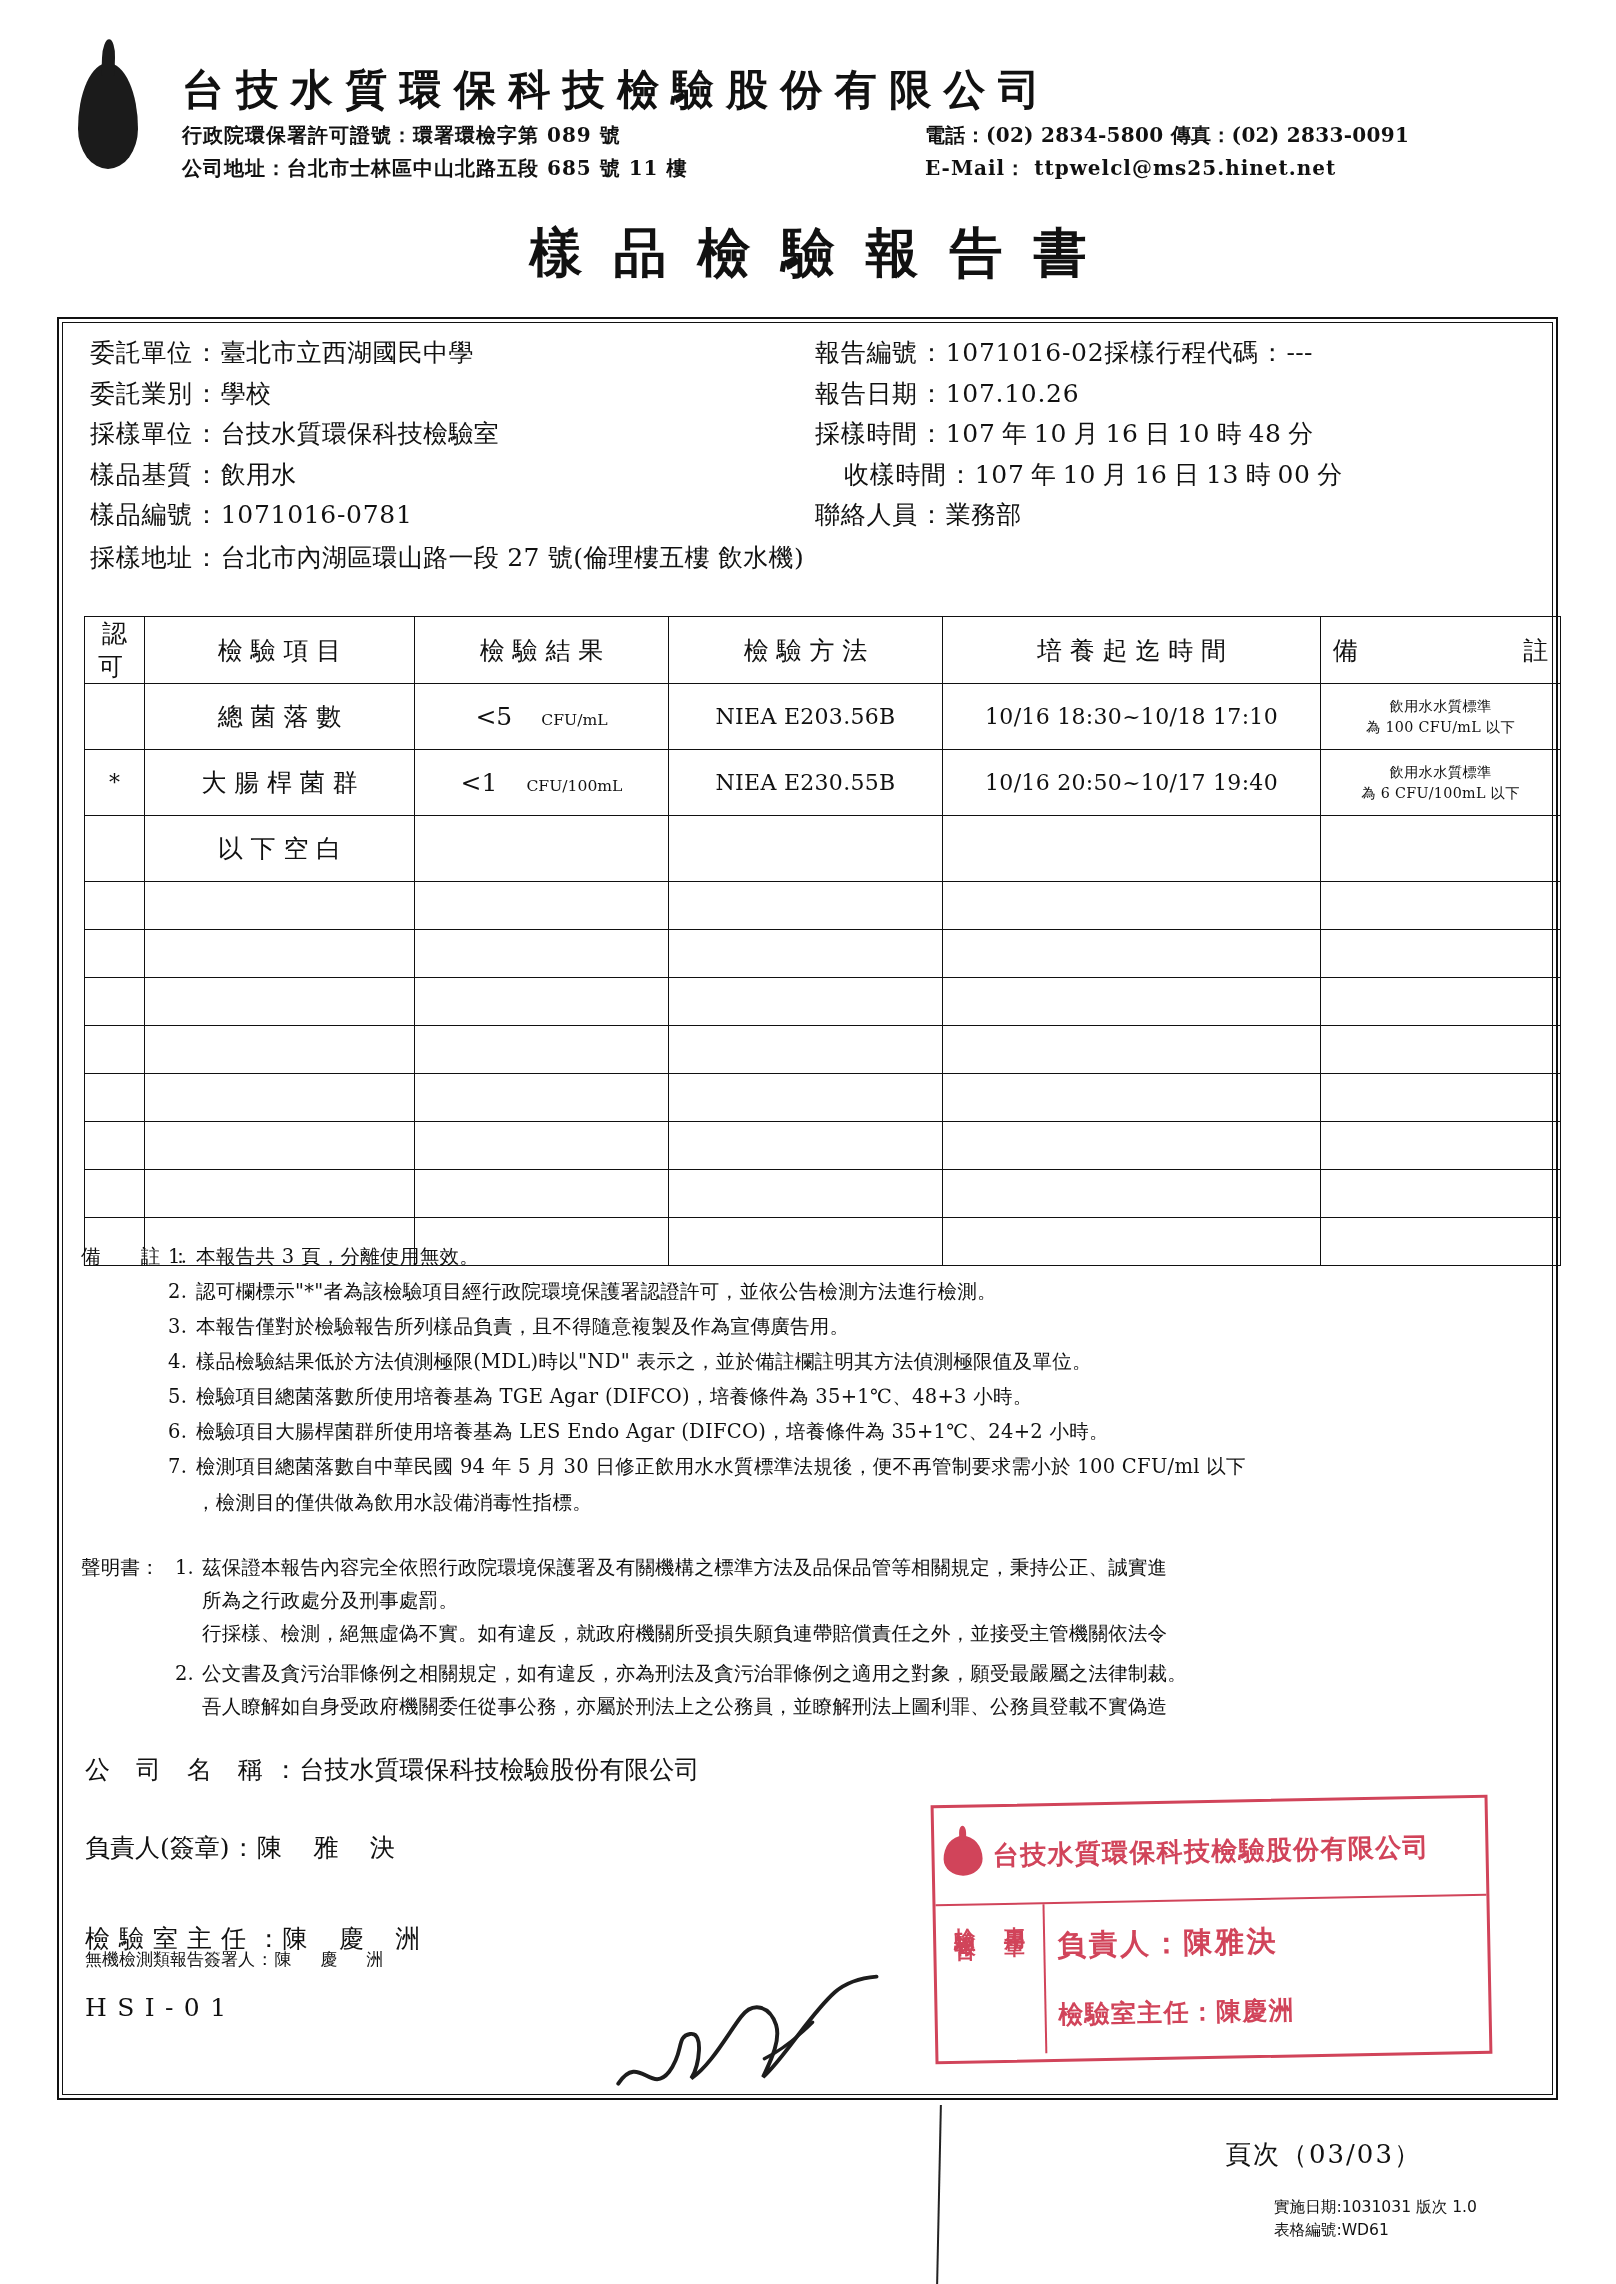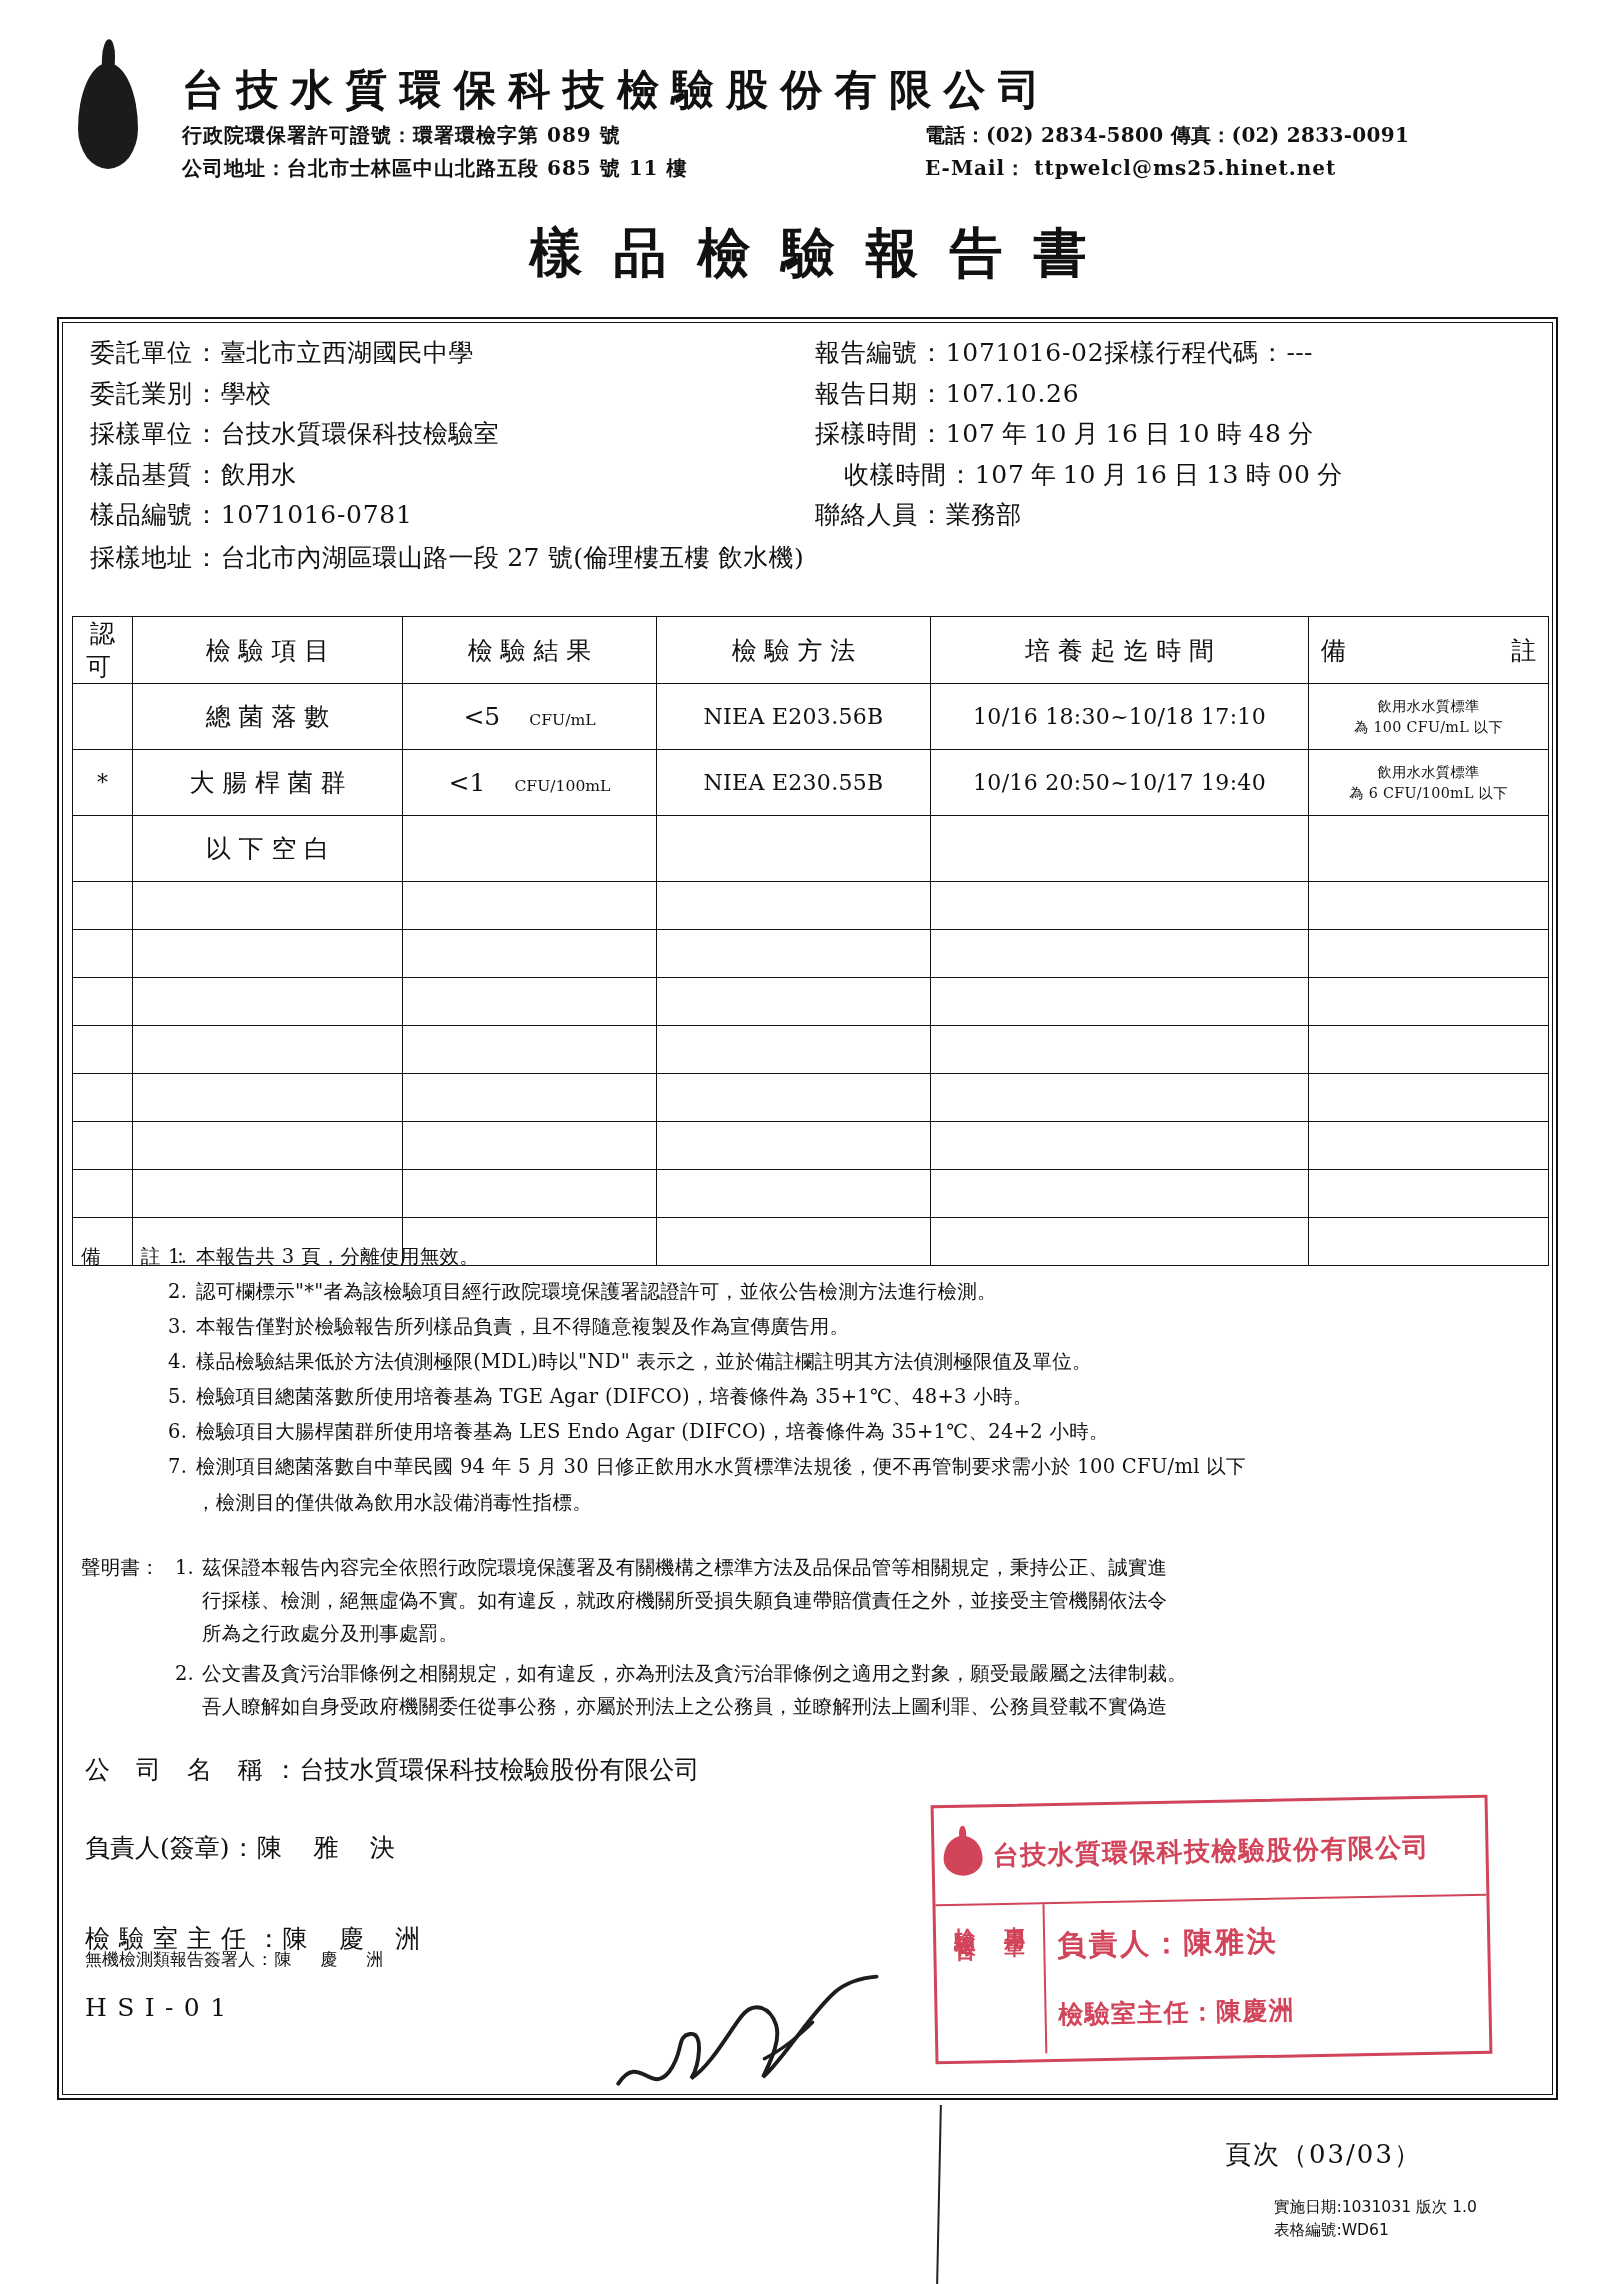--- a/index.html
+++ b/index.html
@@ -70,21 +70,21 @@
   .i-r1{left:743px;top:10.4px;}
   .i-r2{left:743px;top:51px;}
   .i-r3{left:743px;top:91px;}
   .i-r4{left:743px;top:132px;margin-left:29px;}
   .i-r5{left:743px;top:172px;}
   .num{font-family:"DejaVu Serif","Liberation Serif",serif;letter-spacing:0.7px;}
   .dt span.u{margin:0 6.5px;}
 
   
   .rtable{
-    position:absolute;left:72px;top:616px;width:1477px;
+    position:absolute;left:84px;top:616px;width:1477px;
     border-collapse:collapse;
     table-layout:fixed;
   }
   .rtable td,.rtable th{
     border:0.7px solid #111;
     padding:0;
     text-align:center;
     vertical-align:middle;
     font-weight:400;
   }
@@ -423,22 +423,22 @@
       </li>
     </ul>
   </div>
 
   <div class="stmt">
     <div class="stmt-head">聲明書：</div>
     <ul class="stmt-list">
       <li>
         <span class="s-num">1.</span>
         <p>茲保證本報告內容完全依照行政院環境保護署及有關機構之標準方法及品保品管等相關規定，秉持公正、誠實進</p>
+        <p>所為之行政處分及刑事處罰。</p>
         <p>行採樣、檢測，絕無虛偽不實。如有違反，就政府機關所受損失願負連帶賠償責任之外，並接受主管機關依法令</p>
-        <p>所為之行政處分及刑事處罰。</p>
       </li>
       <li>
         <span class="s-num">2.</span>
         <p>公文書及貪污治罪條例之相關規定，如有違反，亦為刑法及貪污治罪條例之適用之對象，願受最嚴屬之法律制裁。</p>
         <p>吾人瞭解如自身受政府機關委任從事公務，亦屬於刑法上之公務員，並瞭解刑法上圖利罪、公務員登載不實偽造</p>
       </li>
     </ul>
   </div>
 
   <div class="sig">

